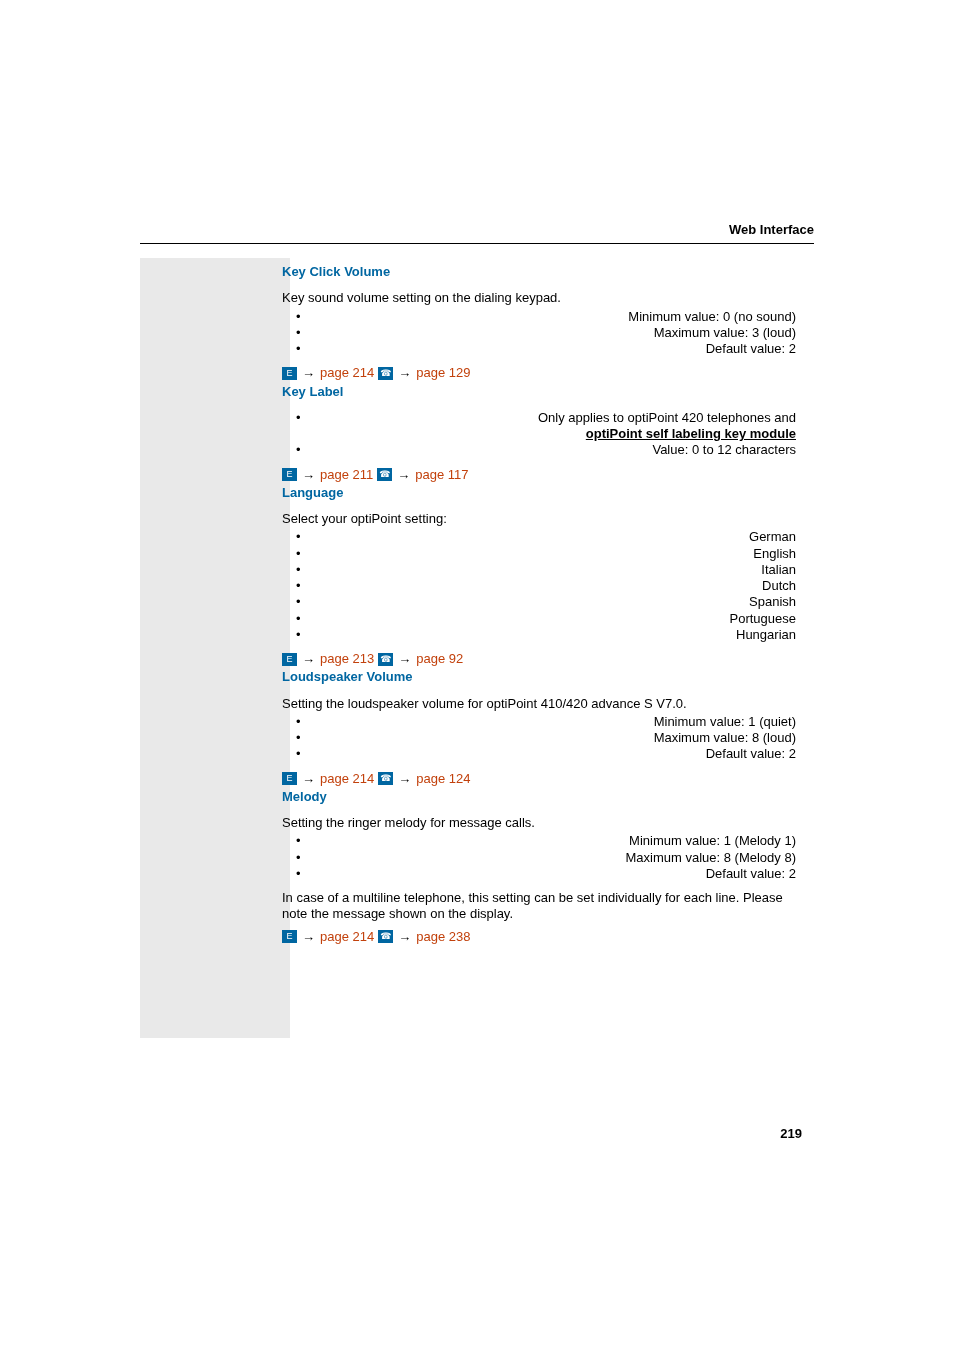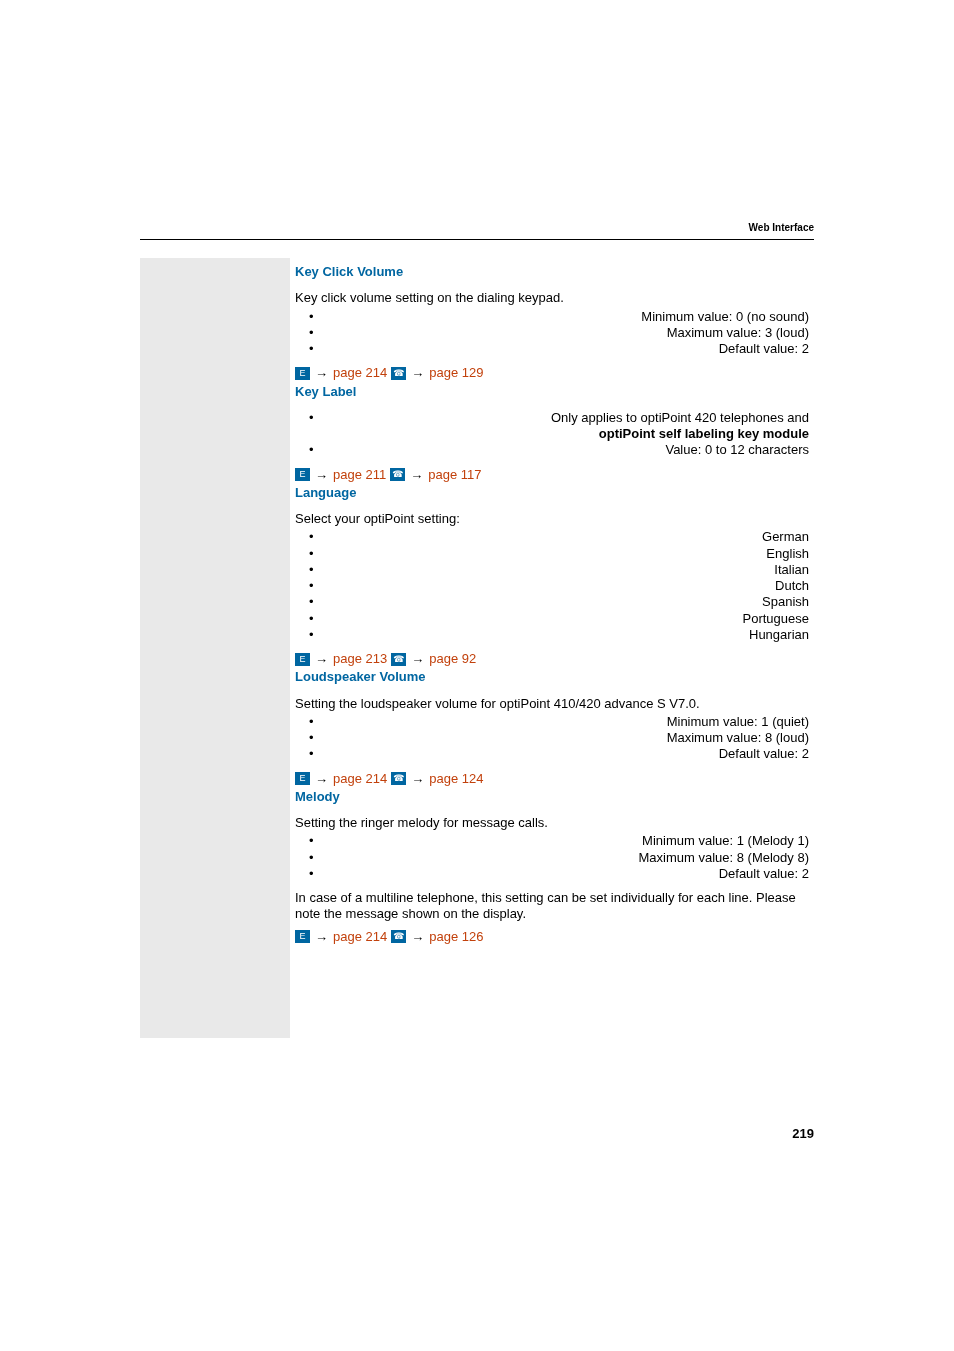--- a/index.html
+++ b/index.html
@@ -12,36 +12,36 @@
   }
   .header-area {
     position: absolute;
     top: 222px;
     left: 140px;
     right: 140px;
   }
   .header-title {
     text-align: right;
     font-weight: bold;
-    font-size: 10px;
+    font-size: 13px;
     color: #000;
     padding-bottom: 6px;
     border-bottom: 1px solid #000;
   }
   .sidebar {
     position: absolute;
     left: 140px;
     top: 258px;
     width: 150px;
     height: 780px;
     background: #e9e9e9;
   }
   .content {
     position: absolute;
-    left: 295px;
+    left: 282px;
     top: 258px;
     width: 514px;
     font-size: 13px;
     color: #000;
     line-height: 1.25;
   }
   .section-title {
     color: #0066a1;
     font-weight: bold;
     font-size: 13px;
@@ -51,21 +51,21 @@
   .para { margin-bottom: 2px; }
   ul { list-style: none; padding-left: 14px; margin-bottom: 8px; }
   ul li { position: relative; padding-left: 14px; line-height: 1.25; text-align: right; }
   ul li::before {
     content: "•";
     position: absolute;
     left: 0;
     top: 0;
     color: #000;
   }
-  .bold-inline { font-weight: bold; }
+  .bold-inline { font-weight: bold; text-decoration: underline; }
   .xref-row { margin-top: 6px; margin-bottom: 2px; display: flex; align-items: center; gap: 4px; }
   .icon-box {
     display: inline-flex;
     align-items: center;
     justify-content: center;
     width: 15px;
     height: 13px;
     background: #0066a1;
     color: #fff;
     font-size: 9px;
@@ -74,38 +74,38 @@
   .arrow {
     color: #000;
     font-weight: bold;
     font-size: 13px;
     margin: 0 1px;
   }
   .page-link { color: #c2410c; font-size: 13px; }
   .page-number {
     position: absolute;
     bottom: 210px;
-    right: 140px;
+    right: 152px;
     font-weight: bold;
     font-size: 13px;
   }
 </style>
 </head>
 <body>
 
 <div class="header-area">
   <div class="header-title">Web Interface</div>
 </div>
 
 <div class="sidebar"></div>
 
 <div class="content">
 
   <div class="section-title first">Key Click Volume</div>
-  <div class="para">Key click volume setting on the dialing keypad.</div>
+  <div class="para">Key sound volume setting on the dialing keypad.</div>
   <ul>
     <li>Minimum value: 0 (no sound)</li>
     <li>Maximum value: 3 (loud)</li>
     <li>Default value: 2</li>
   </ul>
   <div class="xref-row">
     <span class="icon-box">E</span>
     <span class="arrow">→</span>
     <span class="page-link">page 214</span>
     <span class="icon-box">☎</span>
@@ -173,18 +173,18 @@
     <li>Maximum value: 8 (Melody 8)</li>
     <li>Default value: 2</li>
   </ul>
   <div class="para" style="margin-top:6px; ">In case of a multiline telephone, this setting can be set individually for each line. Please note the message shown on the display.</div>
   <div class="xref-row">
     <span class="icon-box">E</span>
     <span class="arrow">→</span>
     <span class="page-link">page 214</span>
     <span class="icon-box">☎</span>
     <span class="arrow">→</span>
-    <span class="page-link">page 126</span>
+    <span class="page-link">page 238</span>
   </div>
 
 </div>
 
 <div class="page-number">219</div>
 
 </body></html>

